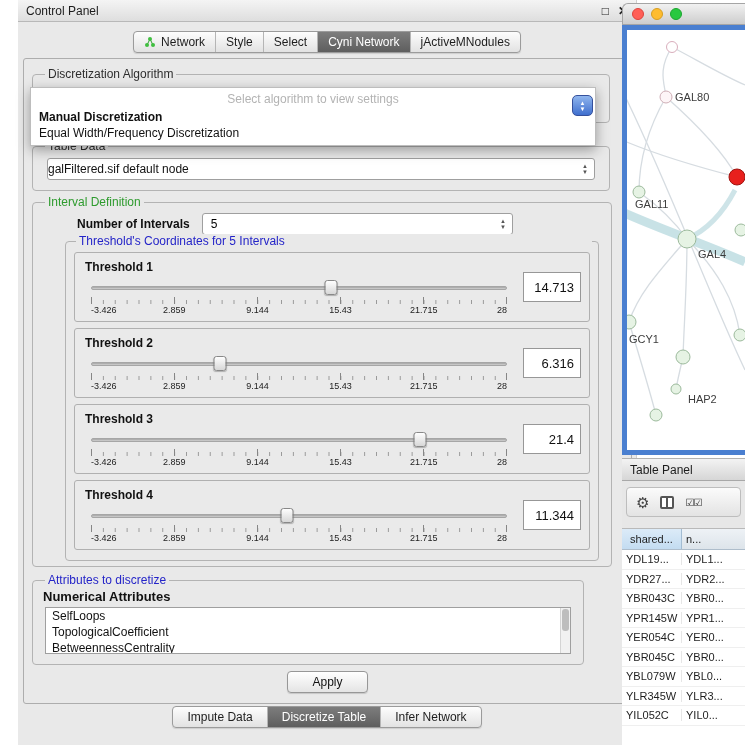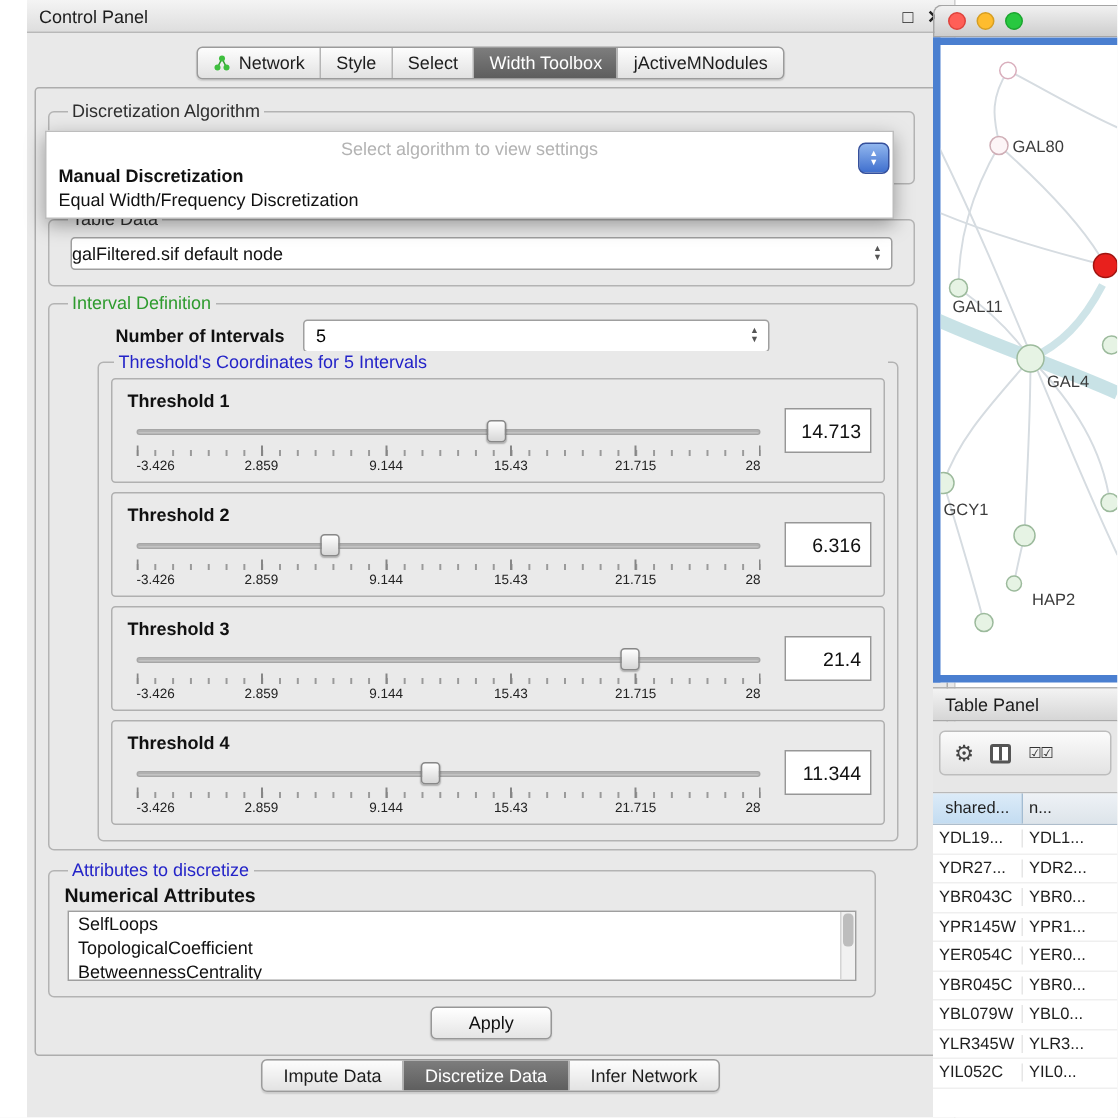--- a/index.html
+++ b/index.html
@@ -175,21 +175,21 @@
           </svg>
           <span>Network</span>
         </div>
         <div class="tab">
           <span>Style</span>
         </div>
         <div class="tab">
           <span>Select</span>
         </div>
         <div class="tab active">
-          <span>Width Toolbox</span>
+          <span>Cyni Network</span>
         </div>
         <div class="tab">
           <span>jActiveMNodules</span>
         </div>
       </div>
     </div>
 
     <div class="panel-body">
 
       <fieldset class="fs-algo">
@@ -348,21 +348,21 @@
       </div>
 
     </div>
 
     <div class="bottom-tabs">
       <div class="seg">
         <div class="tab">
           <span>Impute Data</span>
         </div>
         <div class="tab active">
-          <span>Discretize Data</span>
+          <span>Discretize Table</span>
         </div>
         <div class="tab">
           <span>Infer Network</span>
         </div>
       </div>
     </div>
   </div>
 
   <div class="net-window">
     <div class="mac-bar">

